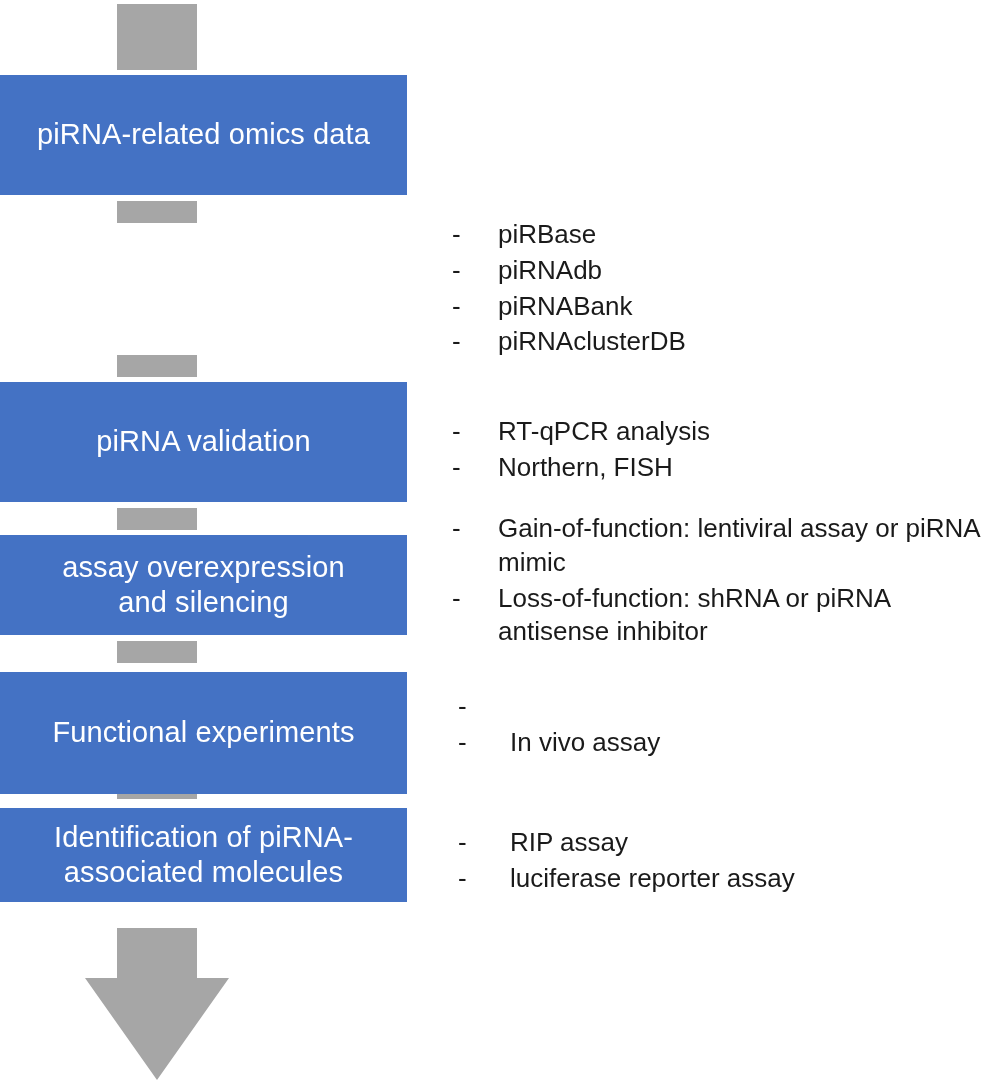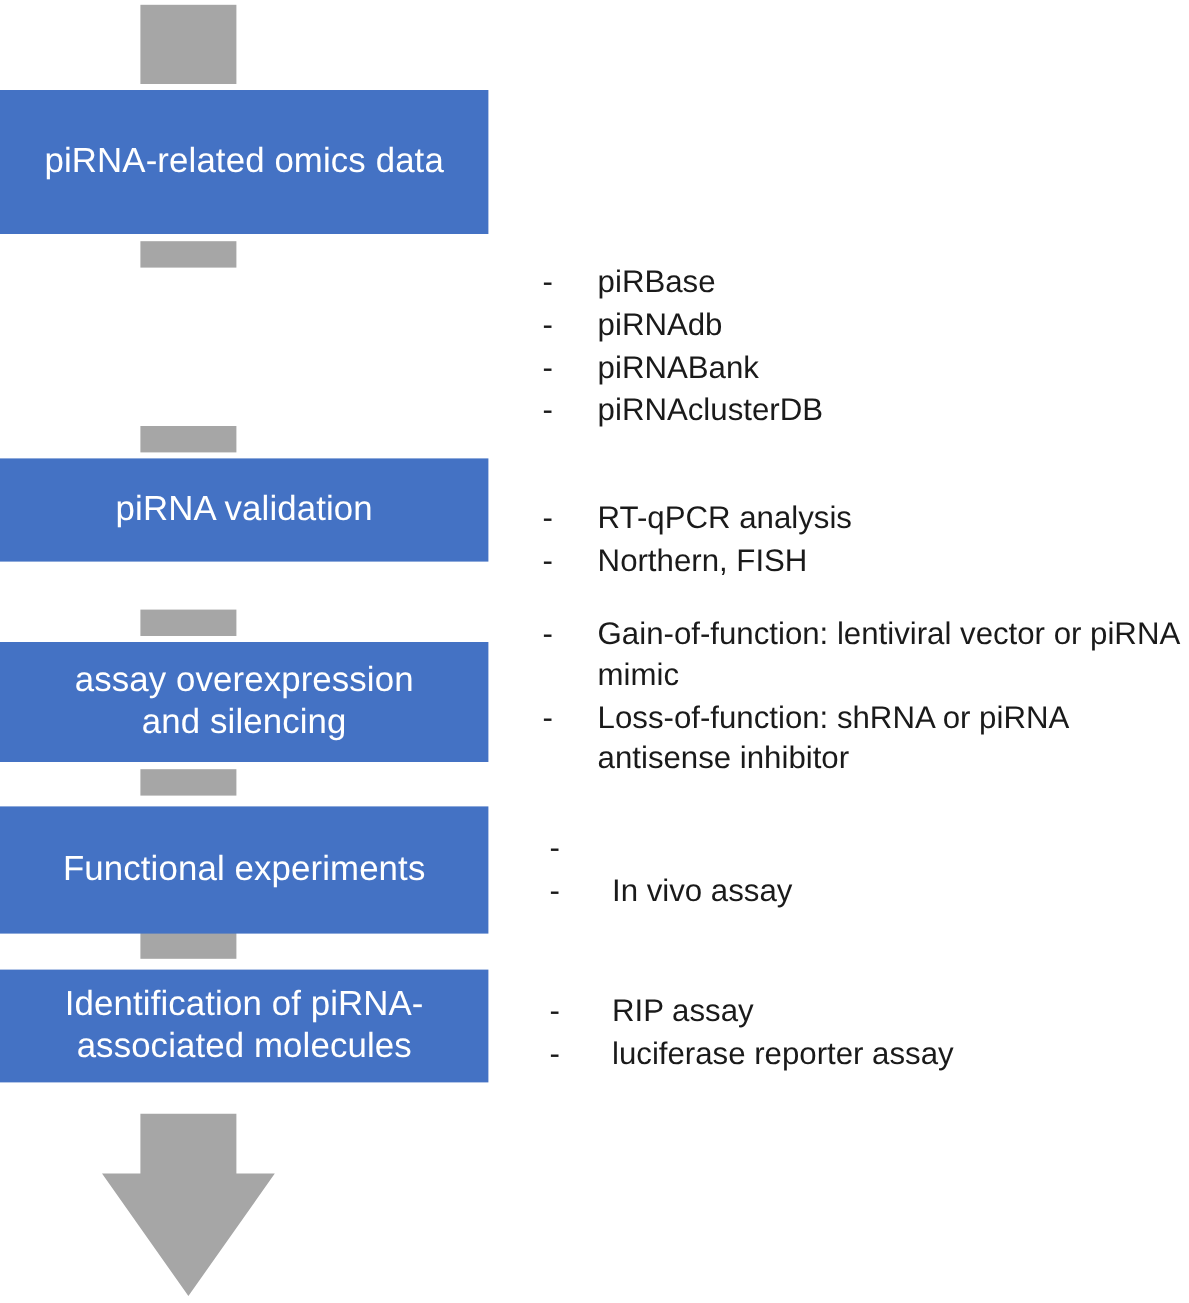--- a/index.html
+++ b/index.html
@@ -87,32 +87,32 @@
   <div class="connector" style="top:355px; height:22px;"></div>
   <div class="connector" style="top:508px; height:22px;"></div>
   <div class="connector" style="top:641px; height:22px;"></div>
   <div class="connector" style="top:777px; height:22px;"></div>
 
   <div class="flow-box" style="top:75px; height:120px;">
     <span class="box-label">piRNA-related omics data</span>
   </div>
 
 
-  <div class="flow-box" style="top:382px; height:86px;">
+  <div class="flow-box" style="top:382px; height:120px;">
     <span class="box-label">piRNA validation</span>
   </div>
 
   <div class="flow-box" style="top:535px; height:100px;">
     <span class="box-label">
       <span>assay overexpression</span><br>
       <span>and silencing</span>
     </span>
   </div>
 
-  <div class="flow-box" style="top:672px; height:106px;">
+  <div class="flow-box" style="top:672px; height:122px;">
     <span class="box-label">Functional experiments</span>
   </div>
 
   <div class="flow-box" style="top:808px; height:94px;">
     <span class="box-label">
       <span>Identification of piRNA-</span><br>
       <span>associated molecules</span>
     </span>
   </div>
 
@@ -148,21 +148,21 @@
     </div>
     <div class="anno-item">
       <span class="anno-dash">-</span>
       <span class="anno-text">Northern, FISH</span>
     </div>
   </div>
 
   <div class="anno-group" style="top:512px;">
     <div class="anno-item">
       <span class="anno-dash">-</span>
-      <span class="anno-text">Gain-of-function: lentiviral vector or piRNA mimic</span>
+      <span class="anno-text">Gain-of-function: lentiviral assay or piRNA mimic</span>
     </div>
     <div class="anno-item">
       <span class="anno-dash">-</span>
       <span class="anno-text">Loss-of-function: shRNA or piRNA antisense inhibitor</span>
     </div>
   </div>
 
   <div class="anno-group indented" style="top:690px;">
     <div class="anno-item">
       <span class="anno-dash">-</span>

